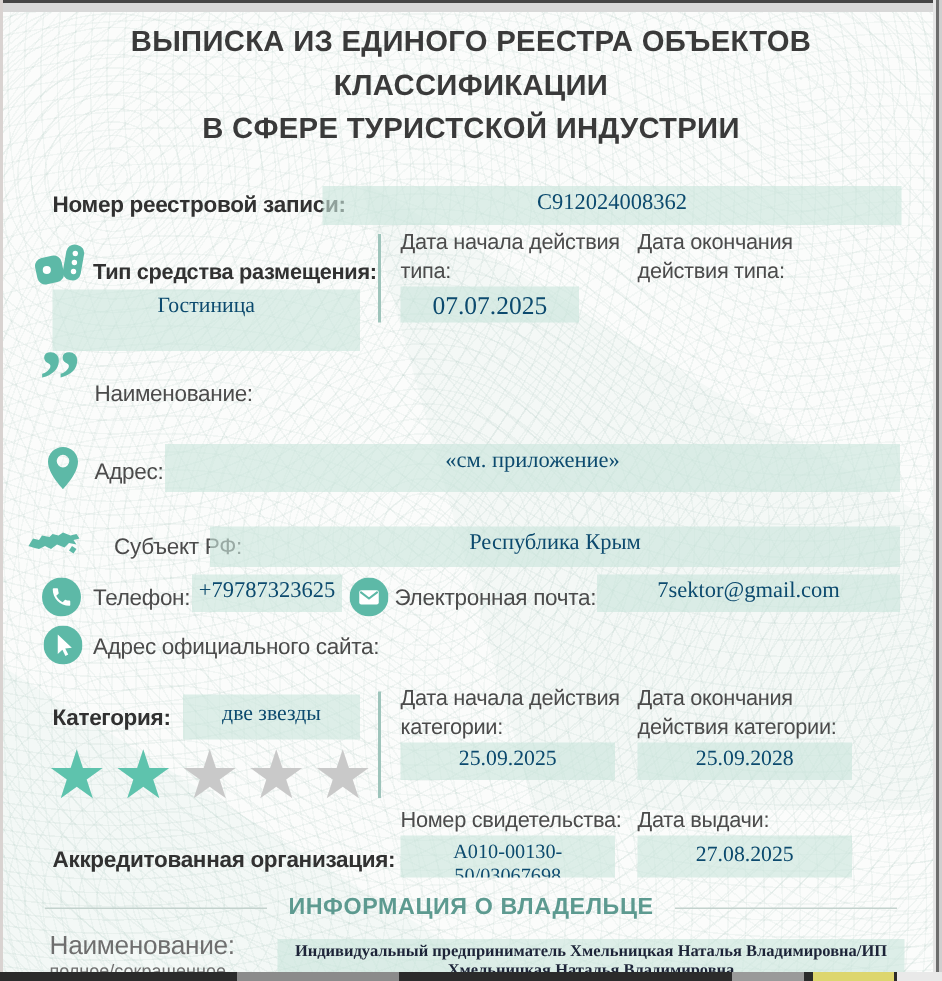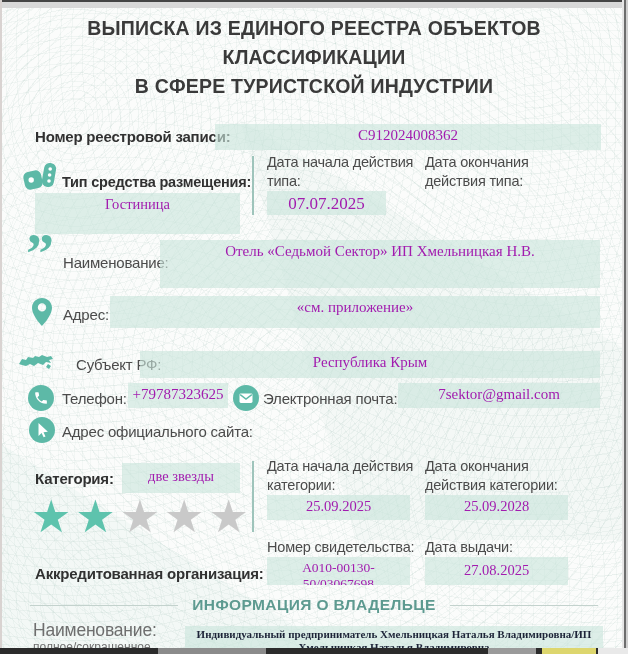--- a/index.html
+++ b/index.html
@@ -41,21 +41,21 @@
   .sec-header{position:absolute;left:30px;width:568px;display:flex;align-items:center;gap:14px;
     color:#5d9a90;font-weight:bold;font-size:15.5px;letter-spacing:.4px;}
   .sec-header::before,.sec-header::after{content:"";flex:1;border-top:1px solid #c3d2cd;}
   .sec1{top:88px;} .sec2{top:596px;}
 
   .lbl{position:absolute;color:#4b4b4b;font-size:15px;letter-spacing:-.2px;white-space:nowrap;}
   .lbl.b{font-weight:bold;color:#313131;}
   .col-lbl{position:absolute;color:#4b4b4b;font-size:14.5px;line-height:19px;letter-spacing:-.2px;}
 
   .vbox{position:absolute;background:rgba(202,229,220,.62);box-sizing:border-box;
-    font-family:"Liberation Serif",serif;font-size:15px;color:#a21caf;text-align:center;
+    font-family:"Liberation Serif",serif;font-size:15px;color:#0c4a6e;text-align:center;
     padding-top:3px;overflow:hidden;}
 
   .vdiv{position:absolute;width:2px;background:#9ec4bb;}
 
   .icon{position:absolute;}
   .quote-glyph{position:absolute;left:26px;top:226px;font-family:"Liberation Serif",serif;
     font-size:56px;line-height:56px;color:#5db9a7;font-weight:bold;}
 
   .stars{position:absolute;left:31px;top:492px;width:214px;display:flex;gap:4px;}
   .star{font-size:45px;line-height:50px;color:#c9c9c9;}
@@ -96,21 +96,20 @@
   </span>
   <div class="lbl b" style="left:62px;top:174px;font-size:14.5px;">Тип средства размещения:</div>
   <div class="vbox" style="left:35px;top:193px;width:205px;height:41px;font-size:14.5px;">Гостиница</div>
   <div class="vdiv" style="left:252px;top:156px;height:59px;"></div>
   <div class="col-lbl" style="left:267px;top:153px;width:150px;">Дата начала действия типа:</div>
   <div class="vbox" style="left:267px;top:191px;width:119px;height:24px;font-size:17px;">07.07.2025</div>
   <div class="col-lbl" style="left:425px;top:153px;width:160px;">Дата окончания действия типа:</div>
 
   <span class="quote-glyph">”</span>
   <div class="lbl" style="left:63px;top:254px;">Наименование:</div>
-  <div class="vbox" style="left:160px;top:240px;width:440px;height:48px;">Отель «Седьмой Сектор» ИП Хмельницкая Н.В.</div>
 
   <span class="icon" style="left:31px;top:297px;">
     <svg width="22" height="30" viewBox="0 0 22 30">
       <path fill="#5db9a7" d="M11 1C5.5 1 1 5.4 1 10.8 1 18.9 11 29 11 29s10-10.1 10-18.2C21 5.4 16.5 1 11 1zm0 13.6a4.2 4.2 0 1 1 0-8.4 4.2 4.2 0 0 1 0 8.4z"></path>
     </svg>
   </span>
   <div class="lbl" style="left:63px;top:306px;">Адрес:</div>
   <div class="vbox" style="left:110px;top:296px;width:490px;height:32px;">«см. приложение»</div>
 
   <span class="icon" style="left:18px;top:351px;">

